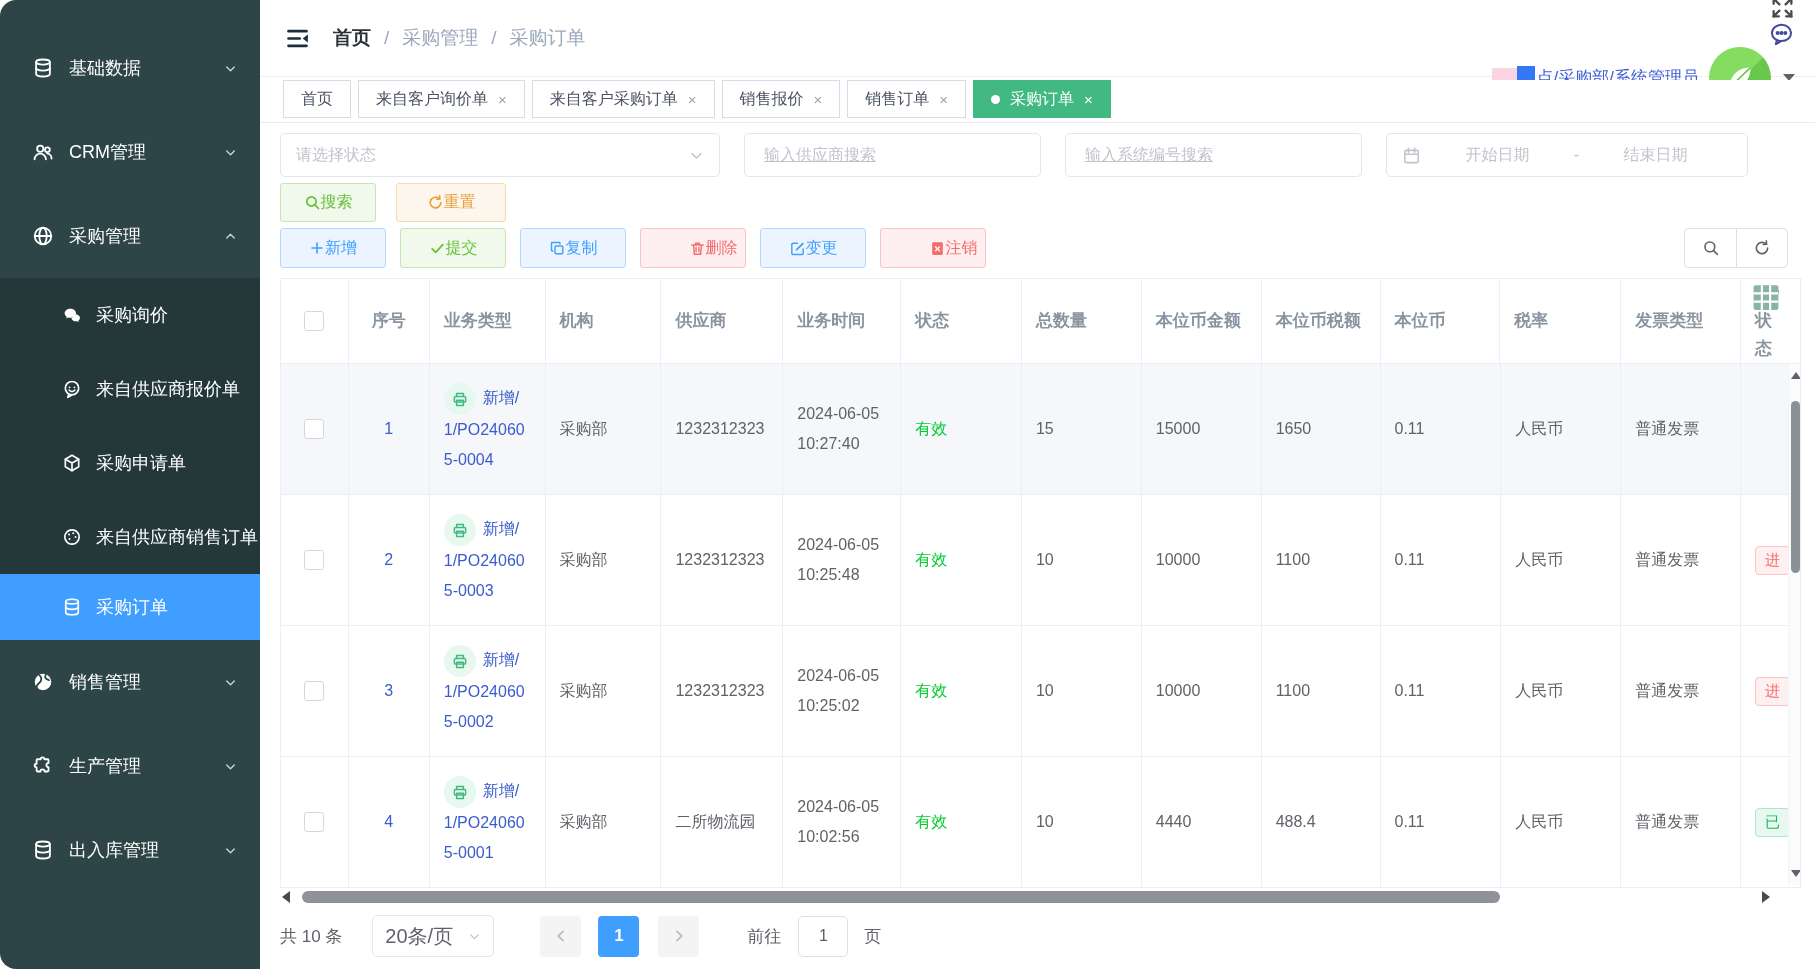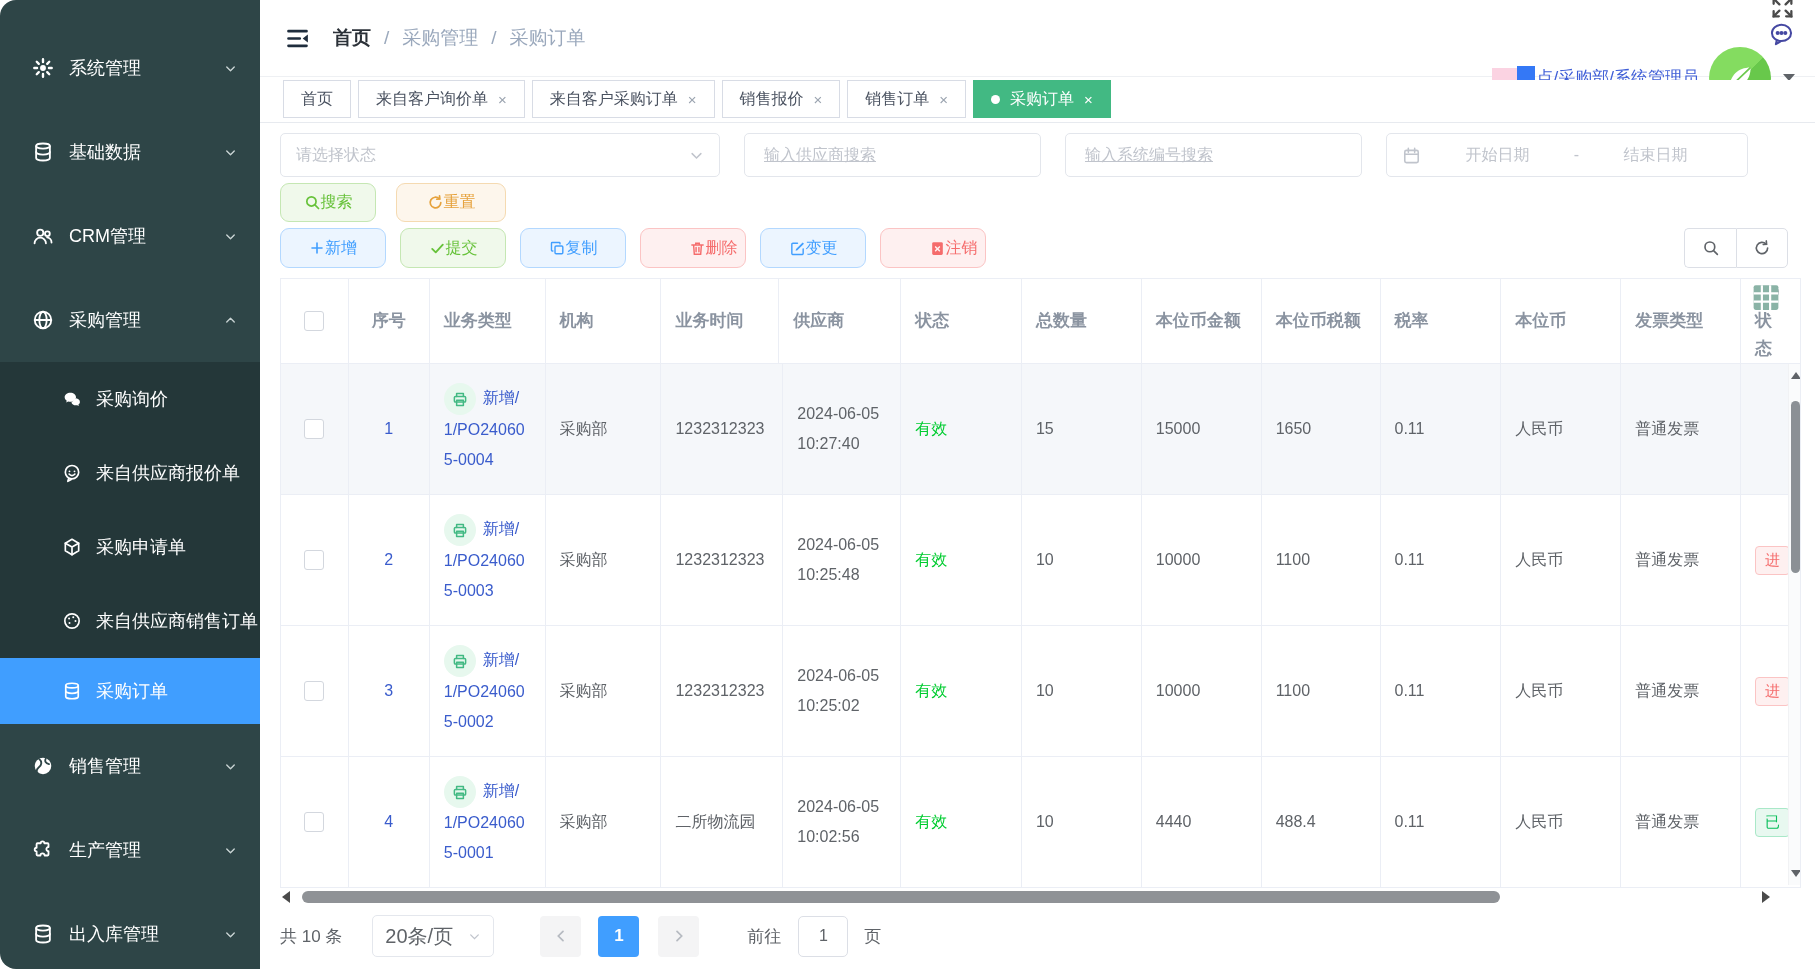--- a/index.html
+++ b/index.html
@@ -90,21 +90,21 @@
     font-family:"Liberation Sans","DejaVu Sans",sans-serif;
   }
   .f-input input::placeholder { color:#c0c4cc; }
   .f-date { width:362px; cursor:pointer; }
   .f-date .d-part { flex:1; text-align:center; }
   .chev { color:#c0c4cc; }
 
   
   .btn {
     display:inline-flex; align-items:center; justify-content:center; 
-    border-radius:9px; font-size:16px; cursor:pointer; border:1px solid transparent;
+    border-radius:3px; font-size:16px; cursor:pointer; border:1px solid transparent;
   }
   .row-search { position:absolute; left:20px; top:183px; display:flex; gap:20px; }
   .btn-green  { background:#f0f9eb; border-color:#c5e7b3; color:#67c23a; }
   .btn-orange { background:#fdf6ec; border-color:#f5dab1; color:#e6a23c; }
   .btn-blue   { background:#ecf5ff; border-color:#b3d8ff; color:#409eff; }
   .btn-red    { background:#fef0f0; border-color:#fbc4c4; color:#f56c6c;padding-left:46px; }
   .row-search .btn { height:39px; }
   .b-search { width:96px; } .b-reset { width:110px; }
   .row-actions { position:absolute; left:20px; top:228px; display:flex; gap:14px; }
   .row-actions .btn { width:106px; height:40px; }
@@ -192,34 +192,20 @@
     width:50px; height:41px; border:1px solid #dcdfe6; border-radius:5px;
     text-align:center; font-size:16px; color:#5f6368; outline:none; margin-right:16px;
     font-family:"Liberation Sans","DejaVu Sans",sans-serif;
   }
 </style>
 </head>
 <body>
 
 <aside class="sidebar">
   <nav class="side-nav" id="sidebar-nav">
-      <div class="side-item">
-        <span class="s-icon">
-          <svg width="22" height="22" viewBox="0 0 24 24" fill="none" stroke="currentColor" stroke-width="2" stroke-linecap="round" stroke-linejoin="round">
-            <circle cx="12" cy="12" r="3.2" fill="currentColor" stroke="none"></circle>
-            <path d="M12 2.5v3M12 18.5v3M2.5 12h3M18.5 12h3M5.2 5.2l2.2 2.2M16.6 16.6l2.2 2.2M18.8 5.2l-2.2 2.2M7.4 16.6l-2.2 2.2" stroke-width="2.6"></path>
-          </svg>
-        </span>
-        <span class="s-label">系统管理</span>
-        <span class="s-chevron">
-          <svg width="15" height="15" viewBox="0 0 24 24" fill="none" stroke="currentColor" stroke-width="2" stroke-linecap="round" stroke-linejoin="round">
-            <path d="M6 9.5l6 6 6-6" stroke-width="2.2"></path>
-          </svg>
-        </span>
-      </div>
       <div class="side-item">
         <span class="s-icon">
           <svg width="22" height="22" viewBox="0 0 24 24" fill="none" stroke="currentColor" stroke-width="2" stroke-linecap="round" stroke-linejoin="round">
             <ellipse cx="12" cy="5.5" rx="7.5" ry="2.8"></ellipse>
             <path d="M4.5 5.5v13c0 1.5 3.4 2.8 7.5 2.8s7.5-1.3 7.5-2.8v-13"></path>
             <path d="M4.5 12c0 1.5 3.4 2.8 7.5 2.8s7.5-1.3 7.5-2.8"></path>
           </svg>
         </span>
         <span class="s-label">基础数据</span>
         <span class="s-chevron">
@@ -543,28 +529,28 @@
   </div>
 
   <div class="table" id="table">
     <div class="t-head" id="t-head">
         <div class="cell c0">
           <span class="checkbox"></span>
         </div>
         <div class="cell c1">序号</div>
         <div class="cell c2">业务类型</div>
         <div class="cell c3">机构</div>
+        <div class="cell c4">供应商</div>
         <div class="cell c5">业务时间</div>
-        <div class="cell c4">供应商</div>
         <div class="cell c6">状态</div>
         <div class="cell c7">总数量</div>
         <div class="cell c8">本位币金额</div>
         <div class="cell c9">本位币税额</div>
+        <div class="cell c11">本位币</div>
         <div class="cell c10">税率</div>
-        <div class="cell c11">本位币</div>
         <div class="cell c12">发票类型</div>
         <div class="cell c13">PO状态</div>
       </div>
     <div id="t-body">
         <div class="t-row hover">
           <div class="cell c0">
             <span class="checkbox"></span>
           </div>
           <div class="cell c1">
             <span class="link">1</span>

